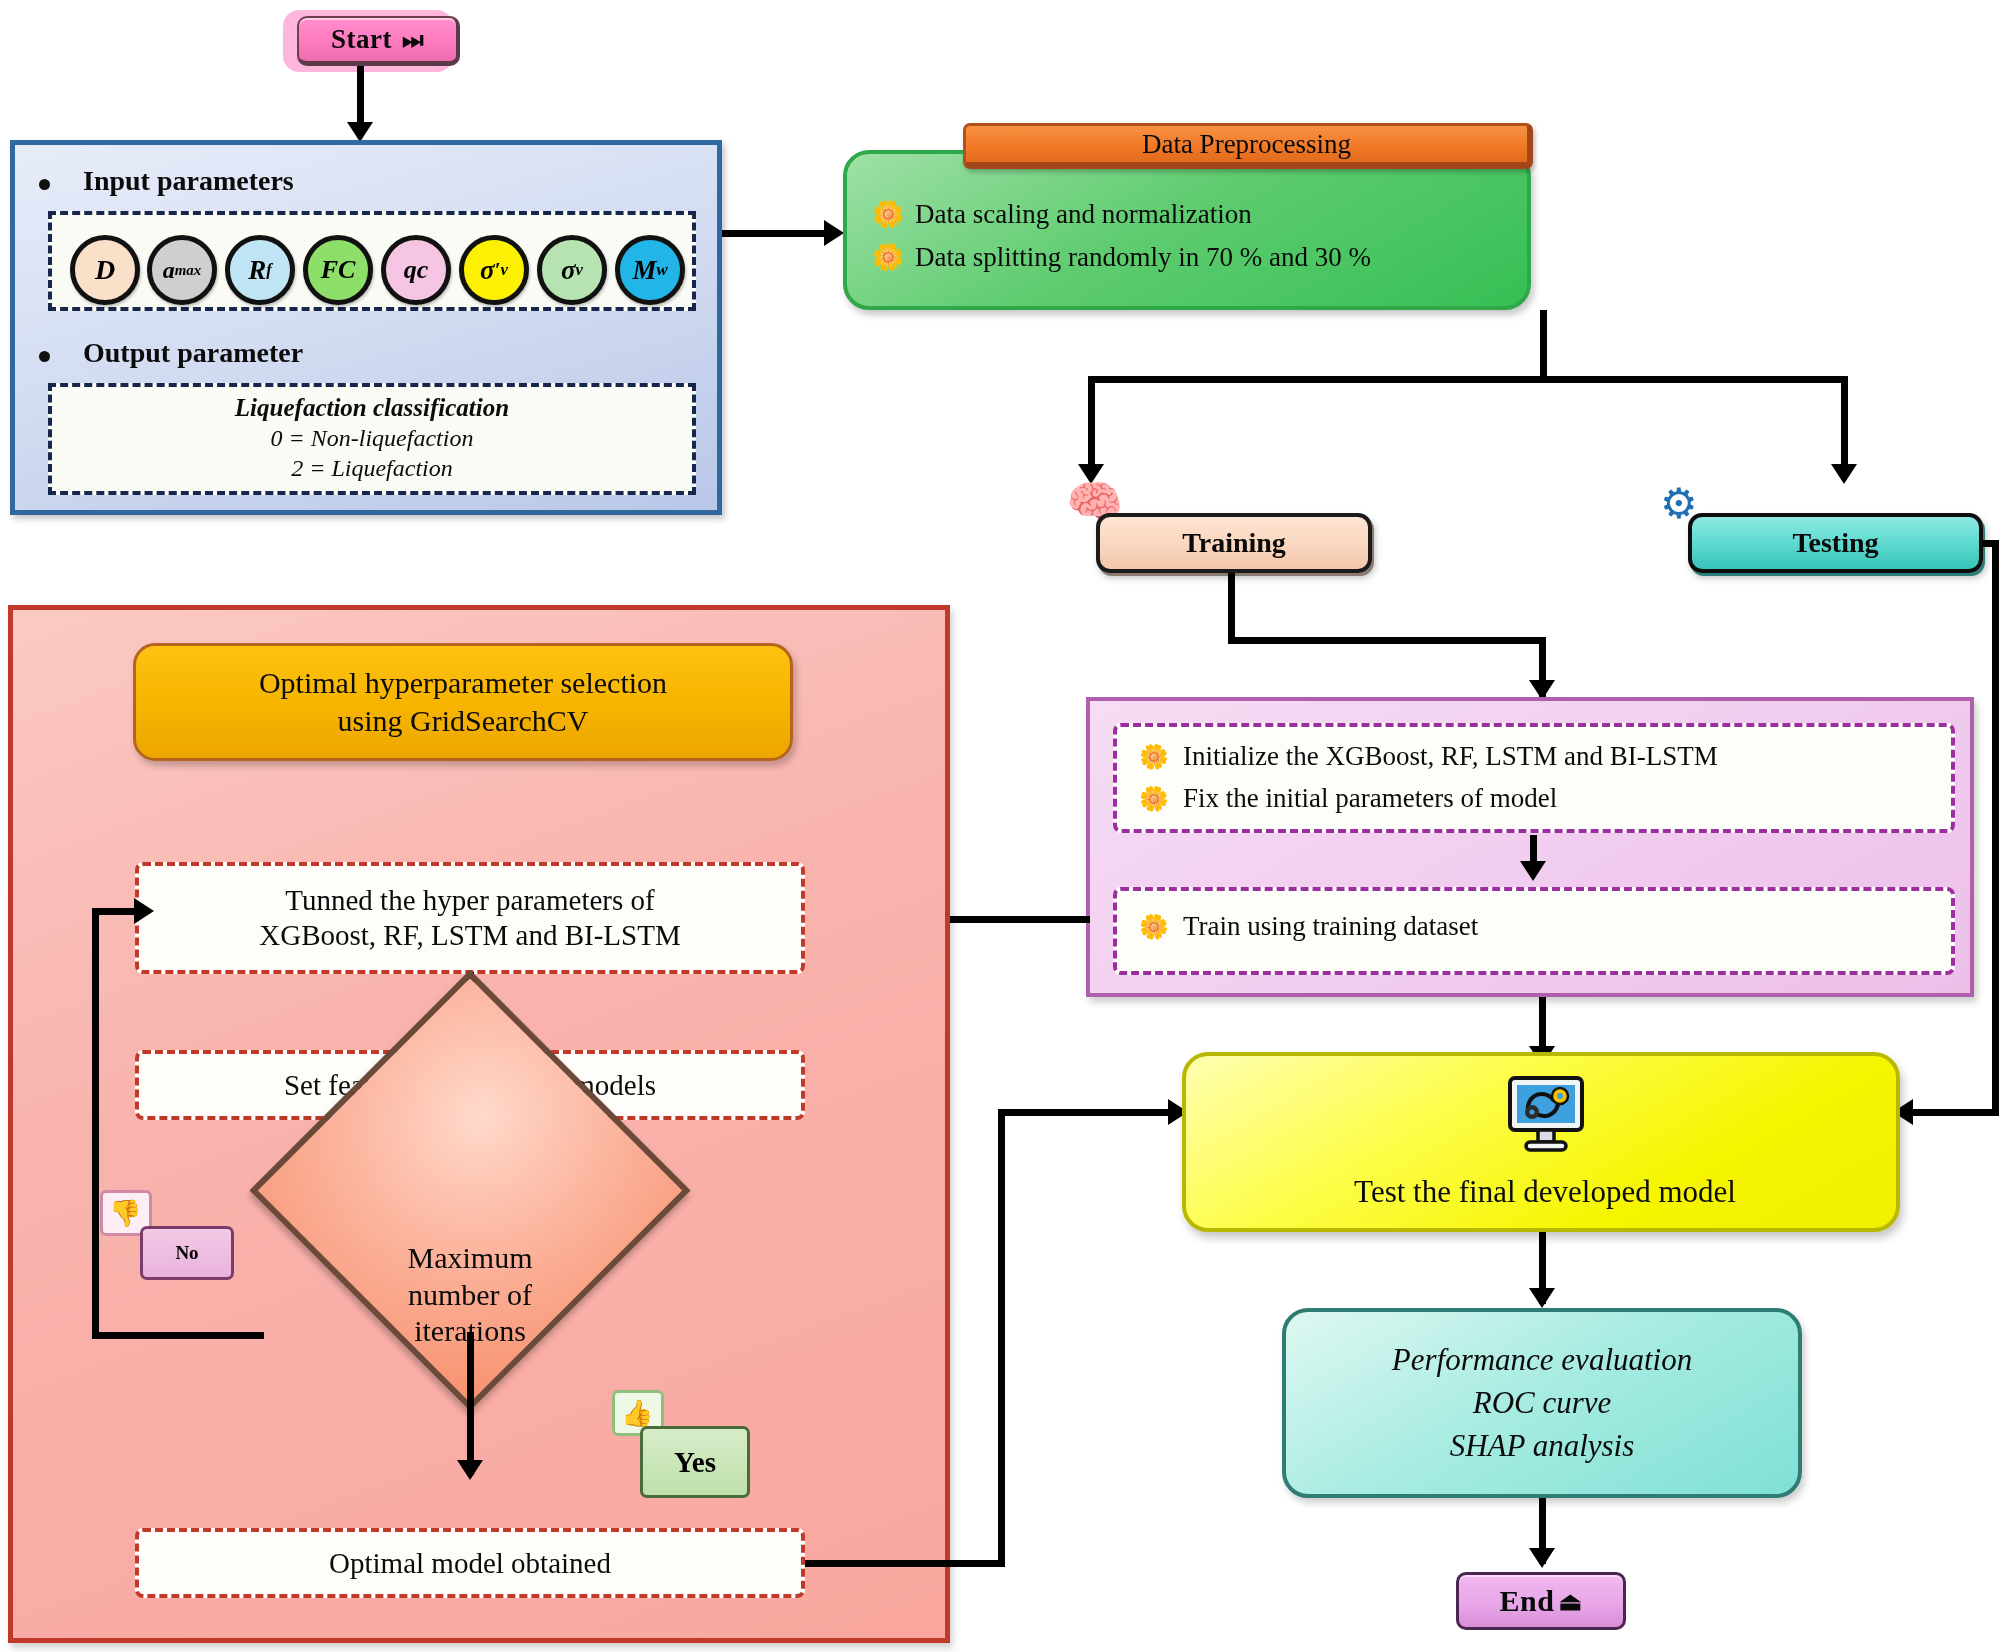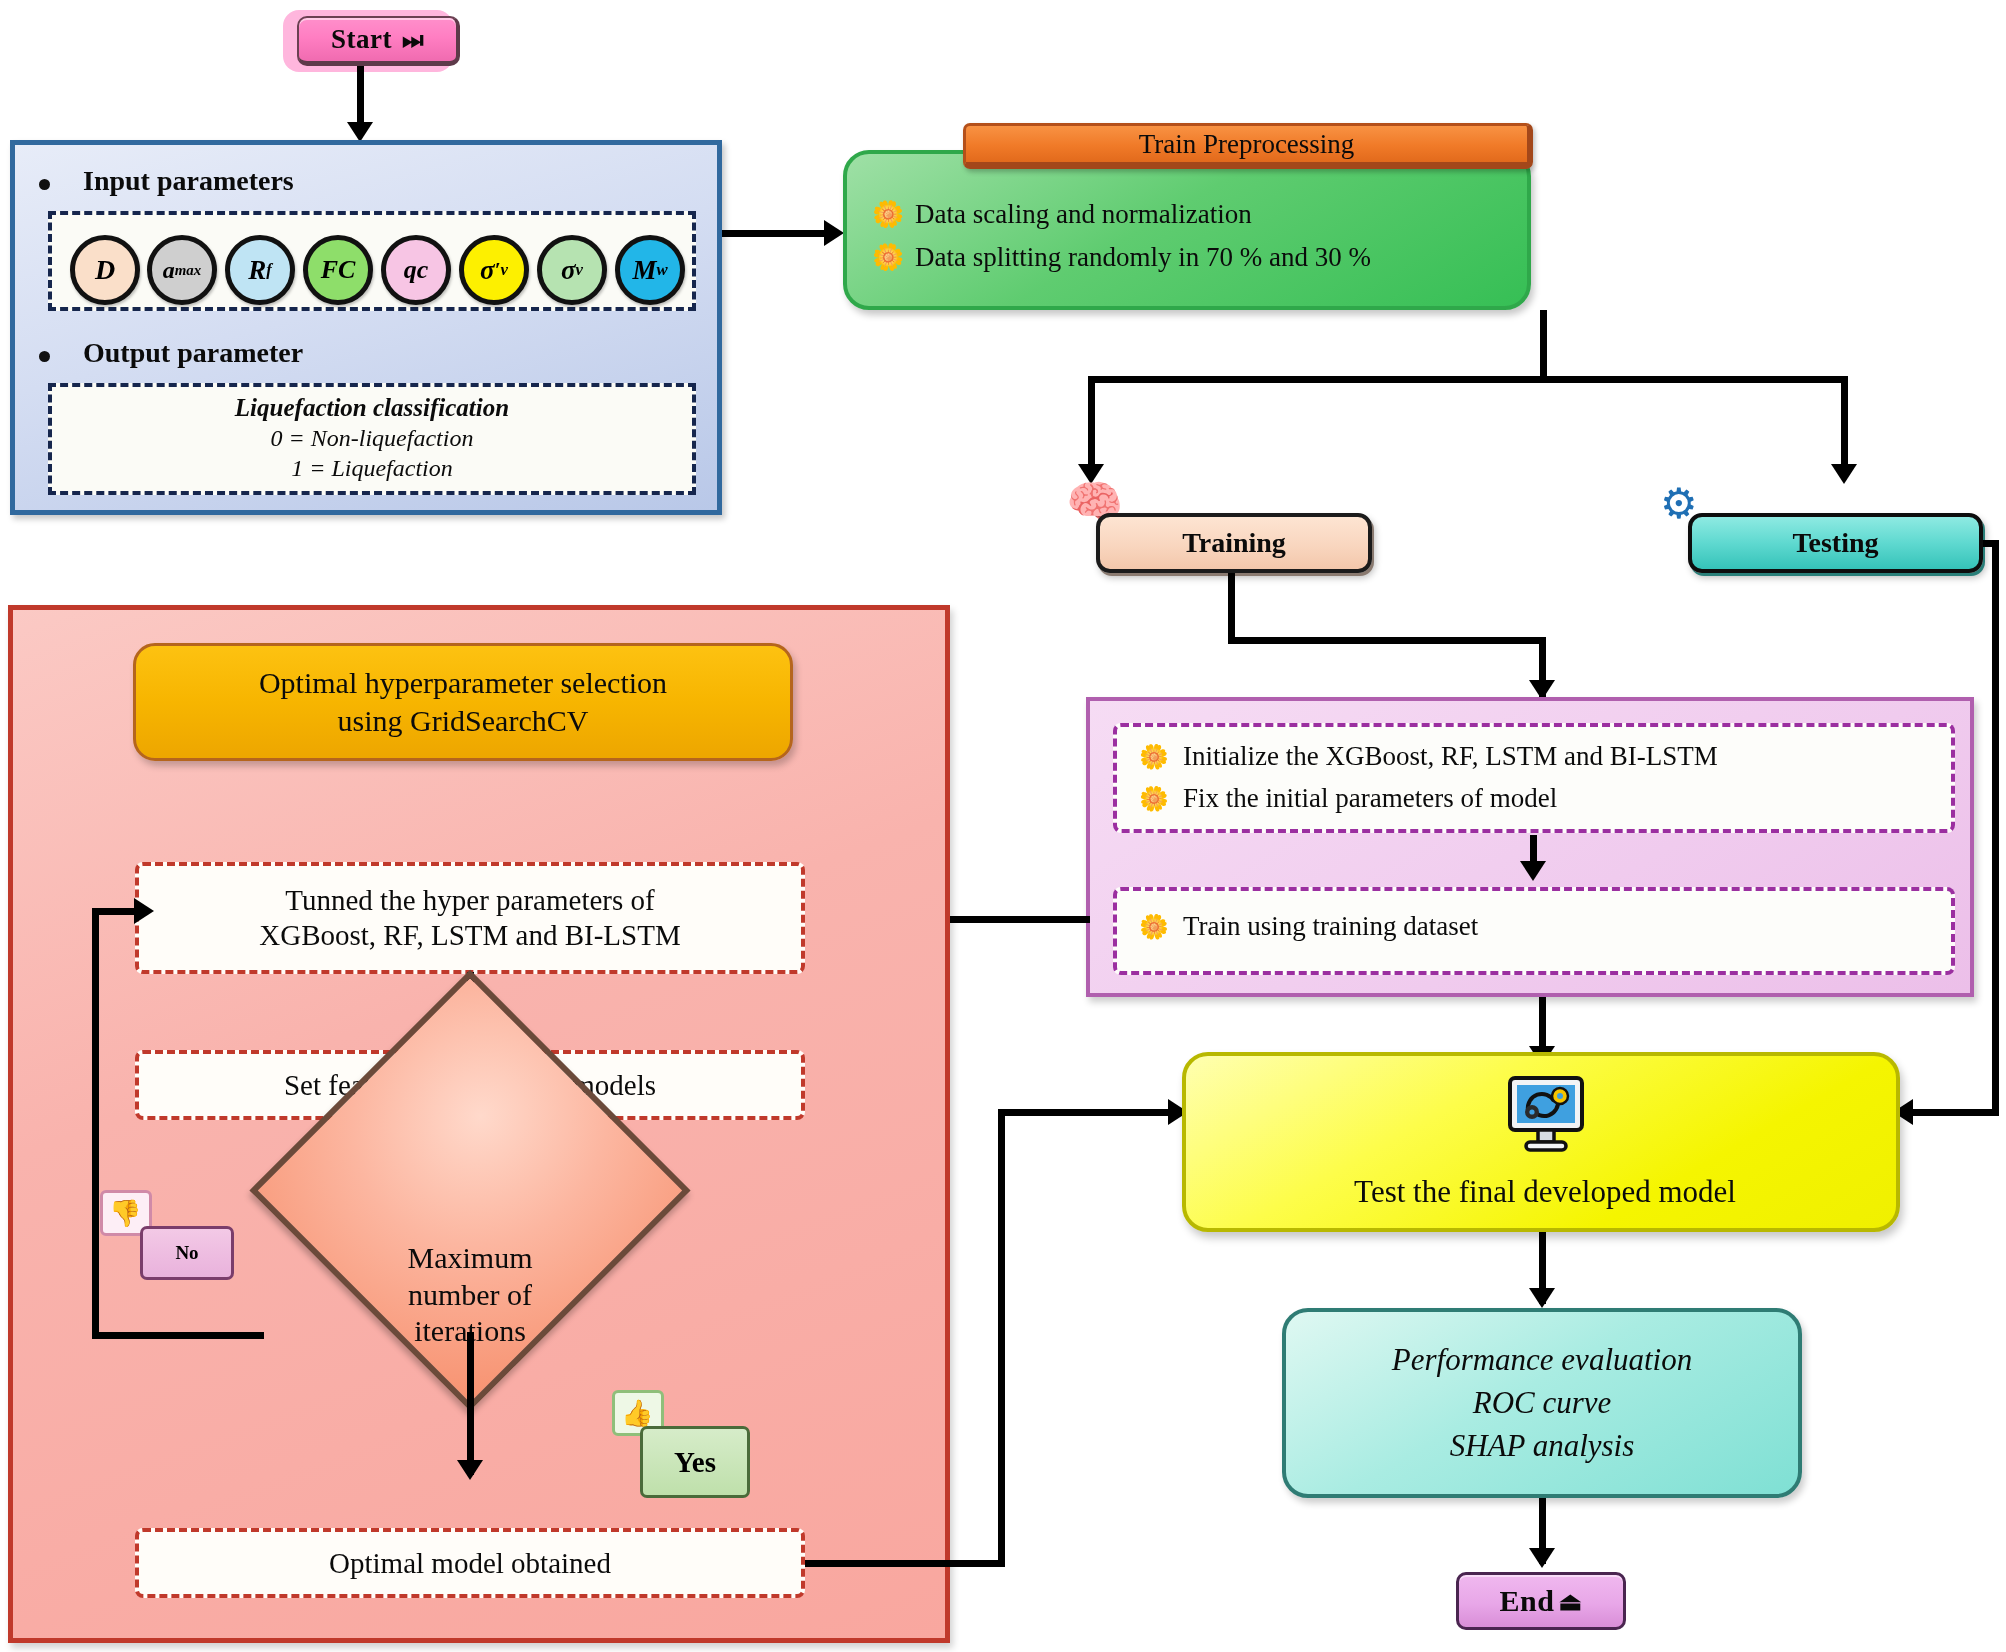--- a/index.html
+++ b/index.html
@@ -199,35 +199,35 @@
     <span>M</span>
       <span class="sub">w</span>
   </div>
 
   <div class="abs bdot" style="left:24px;top:206px;"></div>
   <div class="abs txt bld" style="left:68px;top:192px;font-size:28px;">Output parameter</div>
 
   <div class="abs dash-navy" style="left:33px;top:238px;width:648px;height:112px;">
     <div class="ctr txt ital bld" style="font-size:25px;margin-top:7px;">Liquefaction classification</div>
     <div class="ctr txt ital" style="font-size:24px;margin-top:3px;">0 = Non-liquefaction</div>
-    <div class="ctr txt ital" style="font-size:24px;margin-top:3px;">1 = Liquefaction</div>
+    <div class="ctr txt ital" style="font-size:24px;margin-top:3px;">2 = Liquefaction</div>
   </div>
 </div>
 
 <div class="abs ln" style="left:722px;top:230px;width:108px;height:7px;"></div>
 <div class="abs arrow-r" style="left:824px;top:220px;"></div>
 
 <div class="abs panel-green" style="left:843px;top:150px;width:688px;height:160px;">
   <div class="abs" style="left:25px;top:48px;font-size:26px;line-height:1;">🌼</div>
   <div class="abs txt" style="left:68px;top:45px;font-size:27px;">Data scaling and normalization</div>
   <div class="abs" style="left:25px;top:91px;font-size:26px;line-height:1;">🌼</div>
   <div class="abs txt" style="left:68px;top:88px;font-size:27px;">Data splitting randomly in 70 % and 30 %</div>
 </div>
 <div class="abs hdr-orange" style="left:963px;top:123px;width:570px;height:46px;display:flex;align-items:center;justify-content:center;">
-  <span class="txt" style="font-size:27px;">Train Preprocessing</span>
+  <span class="txt" style="font-size:27px;">Data Preprocessing</span>
 </div>
 
 <div class="abs ln" style="left:1540px;top:310px;width:7px;height:72px;"></div>
 <div class="abs ln" style="left:1088px;top:376px;width:760px;height:7px;"></div>
 <div class="abs ln" style="left:1088px;top:376px;width:7px;height:95px;"></div>
 <div class="abs arrow-d" style="left:1078px;top:464px;"></div>
 <div class="abs ln" style="left:1841px;top:376px;width:7px;height:95px;"></div>
 <div class="abs arrow-d" style="left:1831px;top:464px;"></div>
 
 <div class="abs" style="left:1066px;top:480px;width:56px;height:56px;font-size:46px;line-height:1;">🧠</div>

